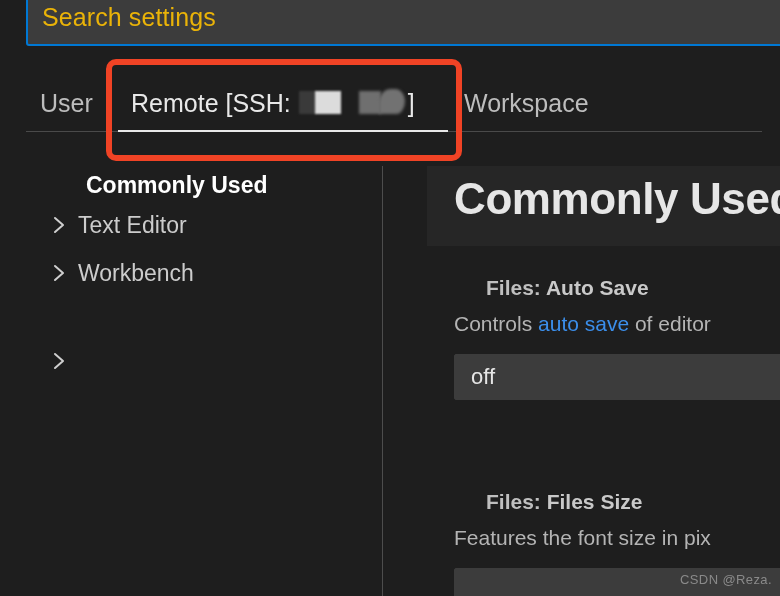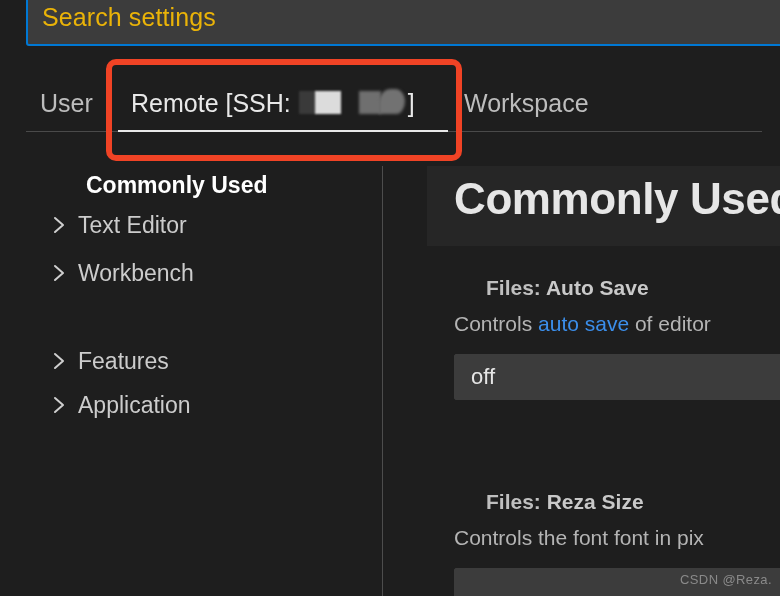--- a/index.html
+++ b/index.html
@@ -264,31 +264,22 @@
       <span class="lbl">Workbench</span>
     </div>
 
 
     <div class="side-item" style="top:180px;">
       <span class="chev">
         <svg width="14" height="20" viewBox="0 0 14 20">
             <path d="M3 3 L11 10 L3 17" fill="none" stroke="currentColor" stroke-width="2" stroke-linecap="round" stroke-linejoin="round"></path>
           </svg>
       </span>
-      <span class="lbl">Features</span>
-    </div>
-
-    <div class="side-item" style="top:224px;">
-      <span class="chev">
-        <svg width="14" height="20" viewBox="0 0 14 20">
-            <path d="M3 3 L11 10 L3 17" fill="none" stroke="currentColor" stroke-width="2" stroke-linecap="round" stroke-linejoin="round"></path>
-          </svg>
-      </span>
-      <span class="lbl">Application</span>
-    </div>
+    </div>
+
 
   </div>
 
   <div class="side-divider"></div>
 
   <div class="content">
 
     <div class="content-head-band"></div>
     <div class="page-title">Commonly Used</div>
 
@@ -299,24 +290,24 @@
       <div class="setting-desc">
         <span>Controls </span><a href="#">auto save</a><span> of editor</span>
       </div>
       <div class="control-select">
         <span>off</span>
       </div>
     </div>
 
     <div class="setting" id="setting-font-size">
       <div class="setting-label">
-        <span class="cat">Files: </span><span>Reza Size</span>
+        <span class="cat">Files: </span><span>Files Size</span>
       </div>
       <div class="setting-desc">
-        <span>Controls the font font in pix</span>
+        <span>Features the font size in pix</span>
       </div>
       <div class="control-input">
         <span></span>
       </div>
     </div>
   </div>
 
   <div class="watermark">CSDN @Reza.</div>
 
 </div>

